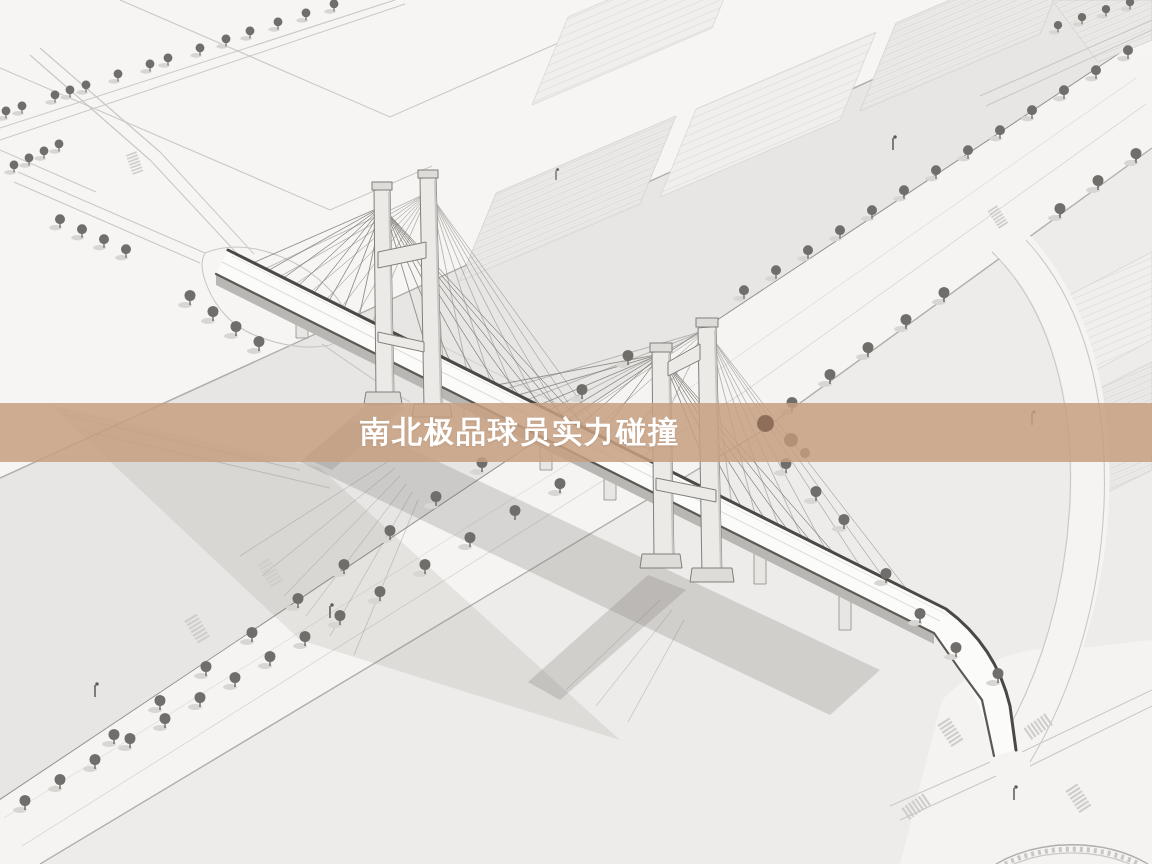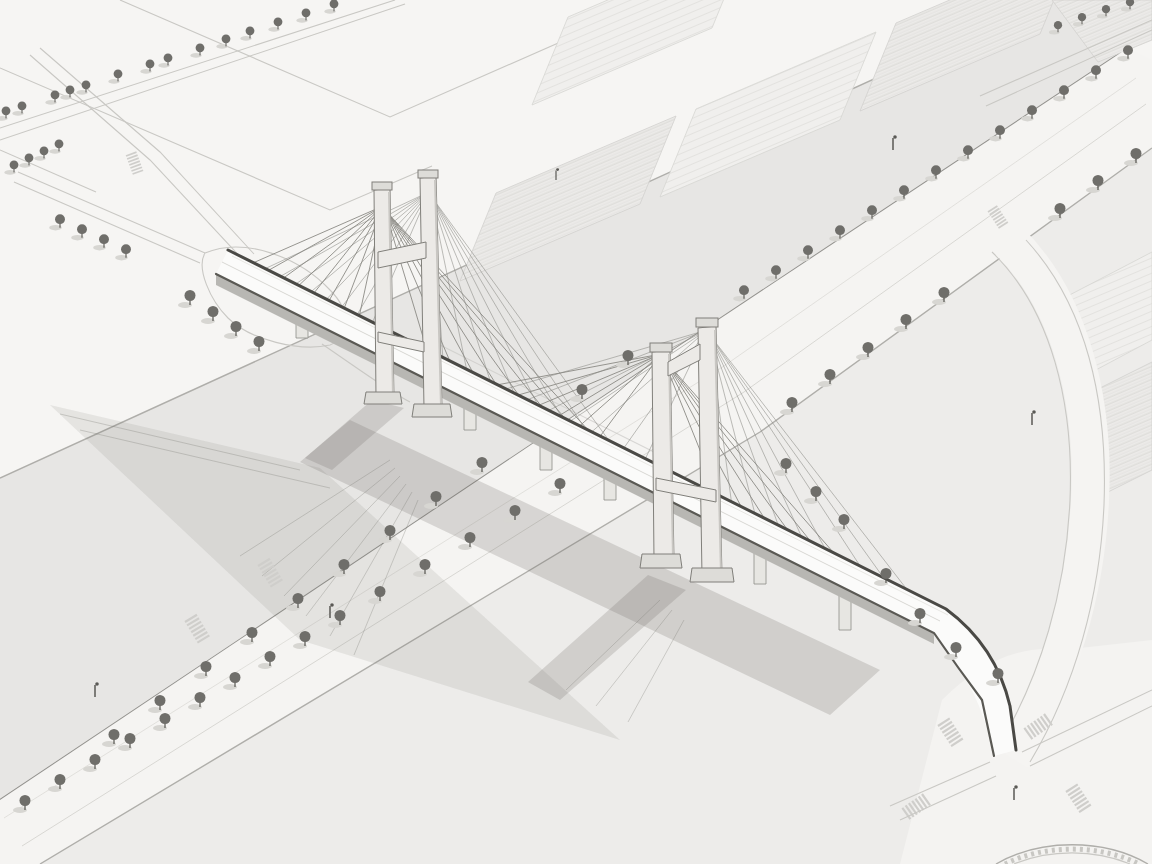--- a/index.html
+++ b/index.html
@@ -402,13 +402,19 @@
       <use href="#tree" transform="translate(786,470)"></use>
         <use href="#tree" transform="translate(816,498)"></use>
       <use href="#tree" transform="translate(844,526)"></use>
         <use href="#tree" transform="translate(886,580)"></use>
       <use href="#tree" transform="translate(920,620)"></use>
         <use href="#tree" transform="translate(956,654)"></use>
       <use href="#tree" transform="translate(998,680)"></use>
     </g>
   </svg>
 
+  <div class="banner">
+    <div class="banner-text">南北极品球员实力碰撞</div>
+    <span class="banner-tree banner-tree-1"></span>
+    <span class="banner-tree banner-tree-2"></span>
+    <span class="banner-tree banner-tree-3"></span>
+  </div>
 </div>
 
 </body></html>

